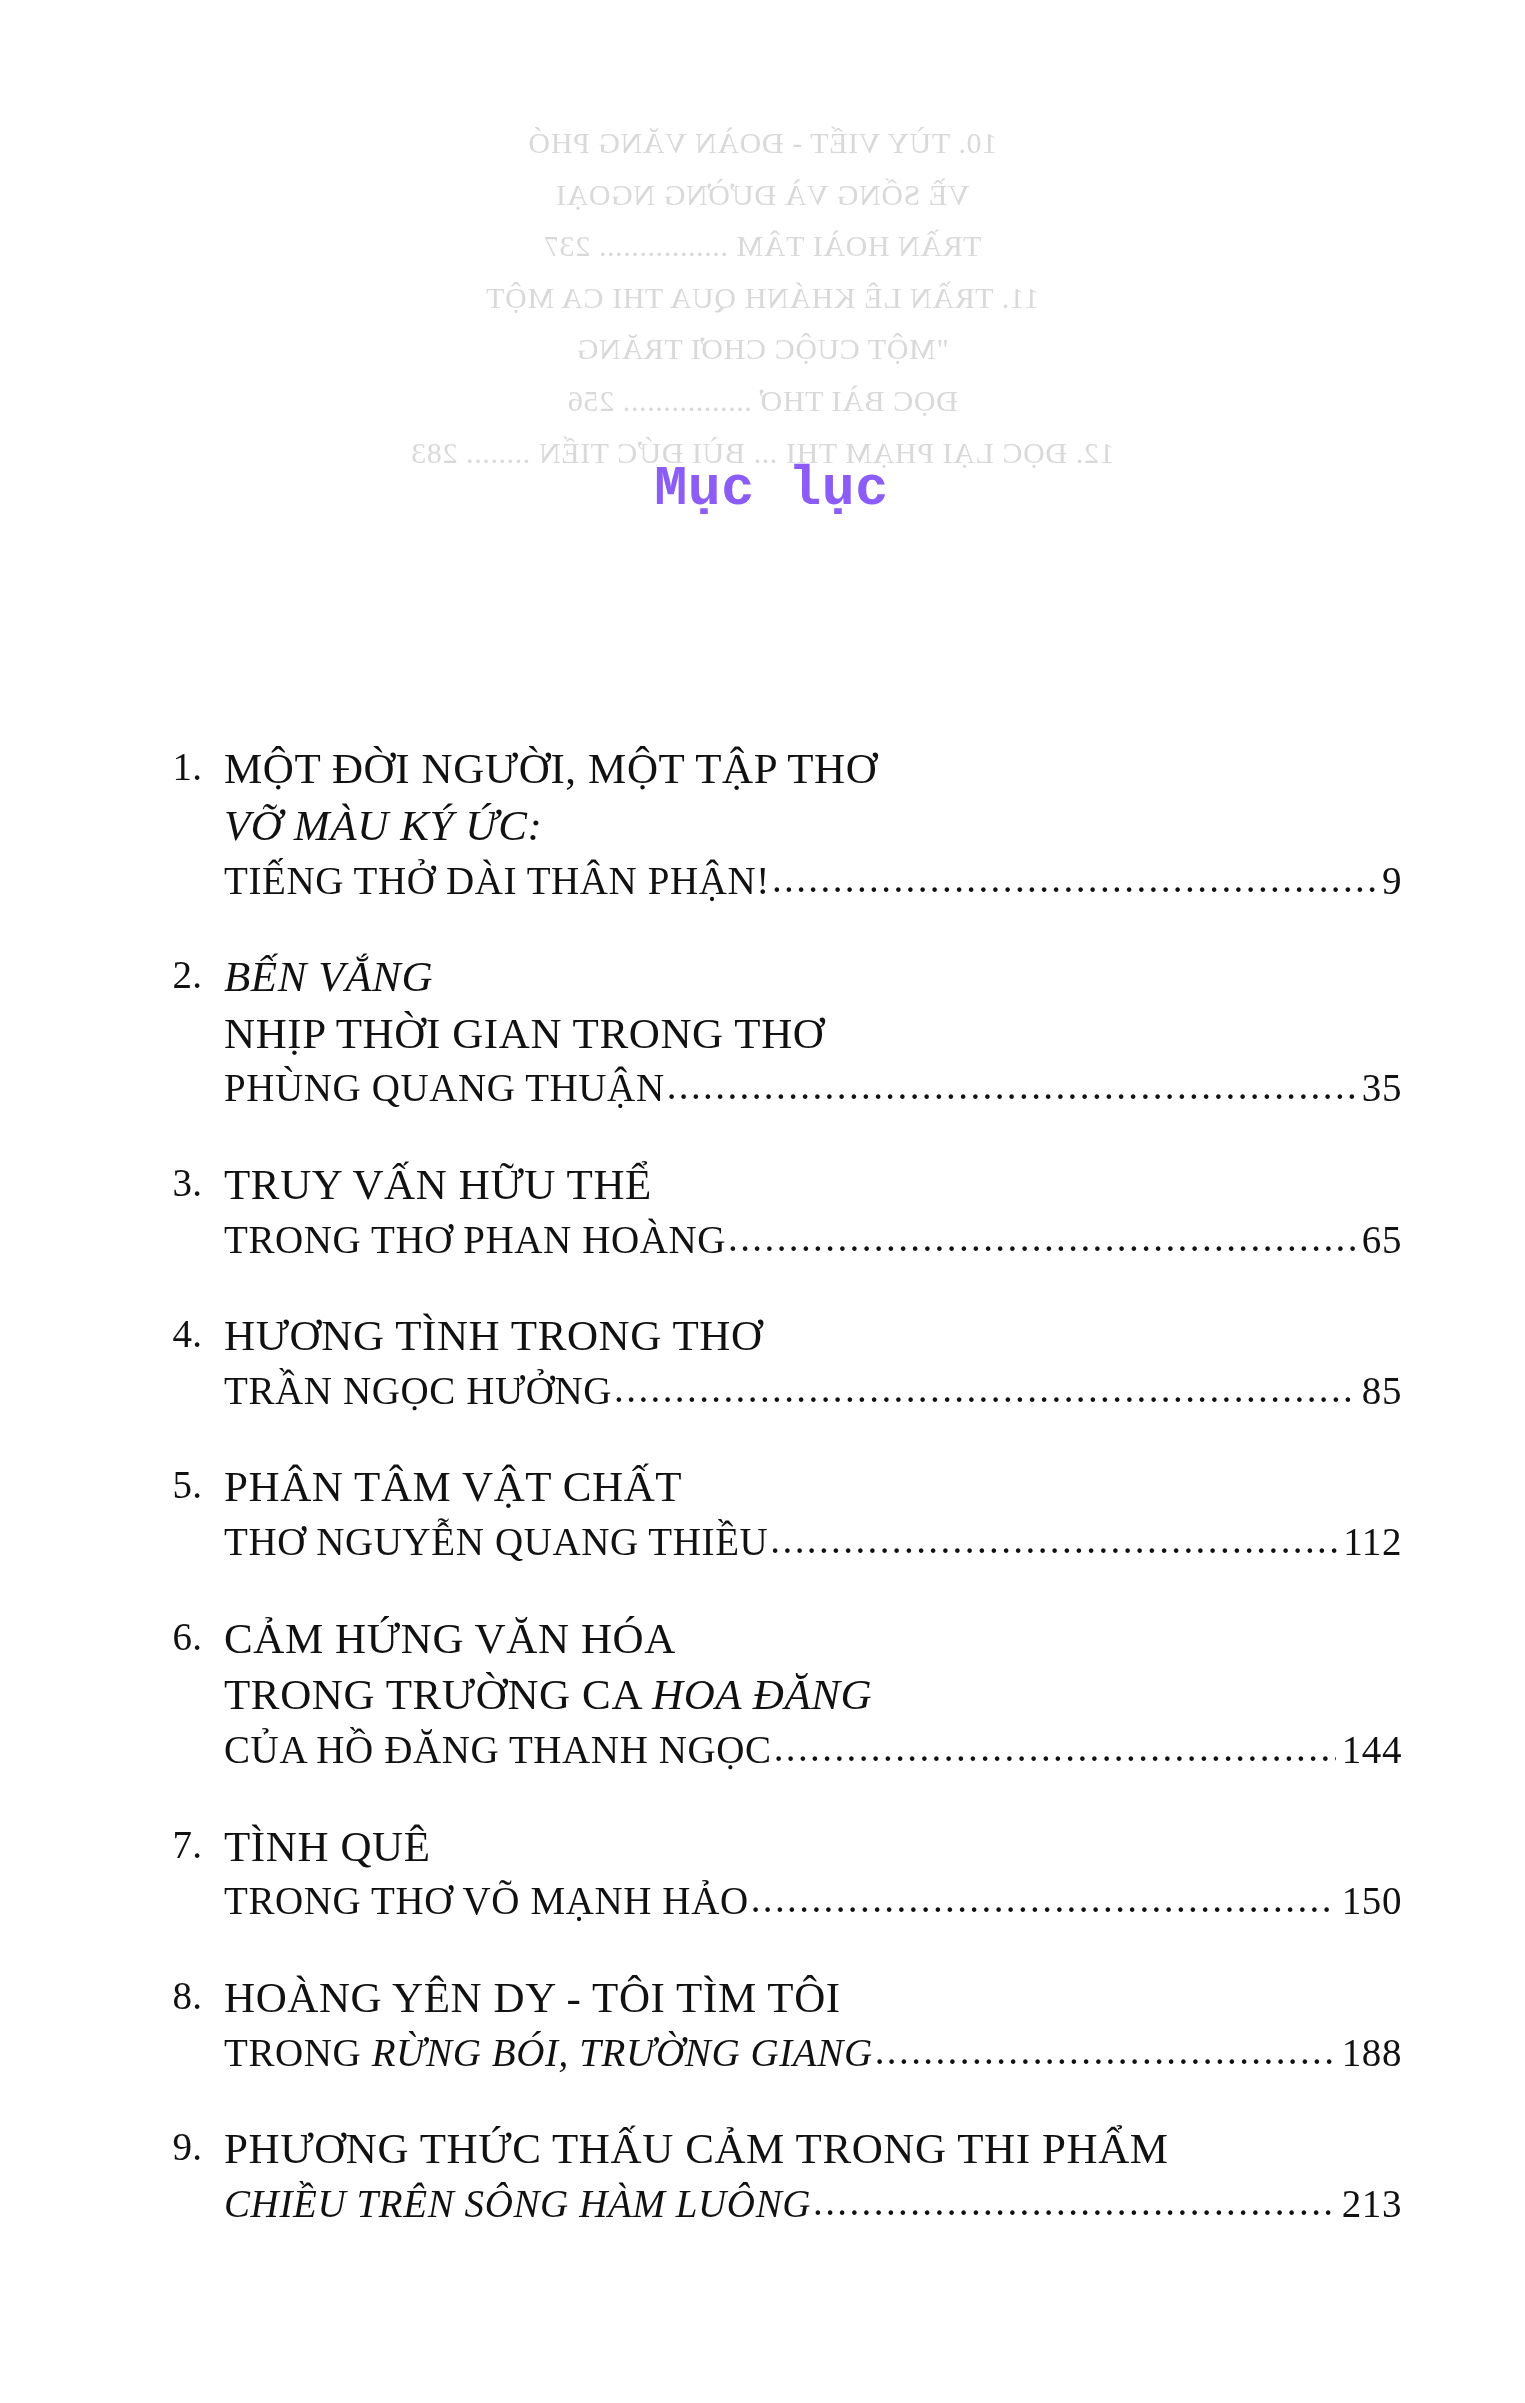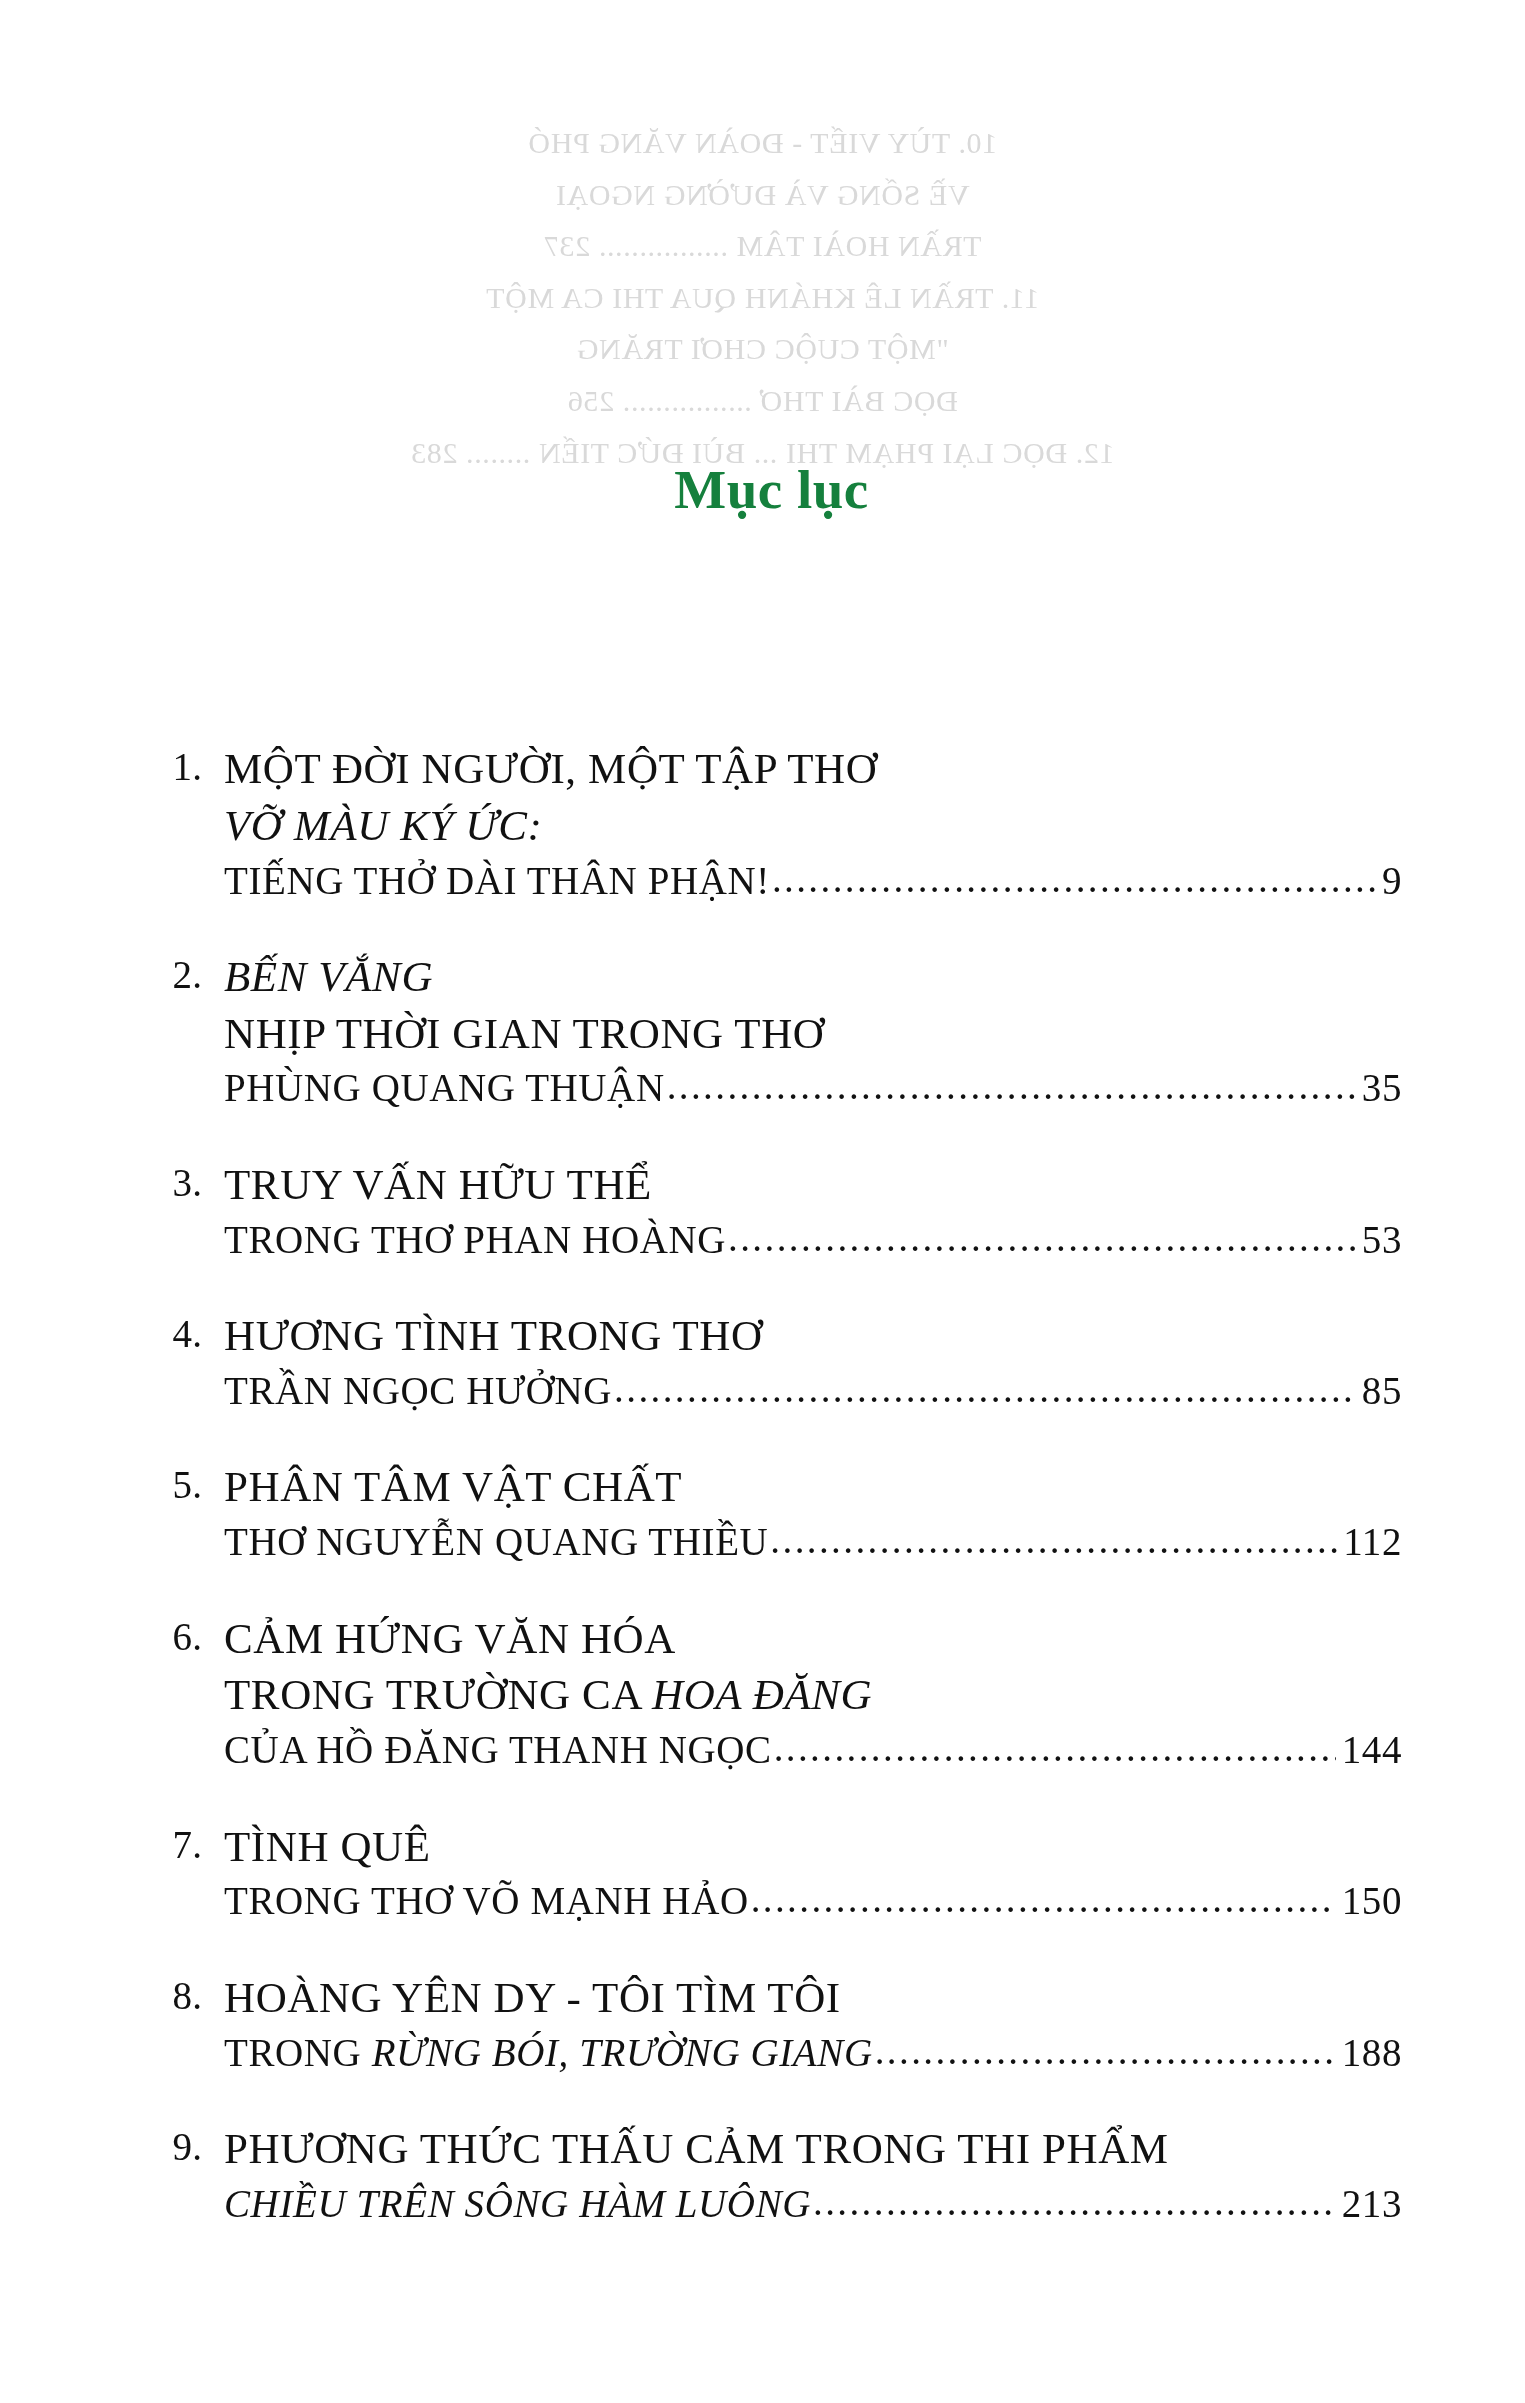--- a/index.html
+++ b/index.html
@@ -41,25 +41,25 @@
   .bleed .bl-row {
     white-space: pre;
   }
 
   .toc-title {
     position: absolute;
     top: 458px;
     left: 18px;
     right: 0;
     text-align: center;
-    font-family: Liberation Serif, serif;
+    font-family: Liberation Mono, monospace;
     font-weight: 700;
     font-size: 55px;
     letter-spacing: 0.5px;
-    color: #15803d;
+    color: #8b5cf6;
   }
 
   .toc-list {
     position: absolute;
     top: 741px;
     left: 144px;
     width: 1258px;
   }
 
   .toc-entry {
@@ -162,21 +162,21 @@
           </div>
         </div>
       </div>
       <div class="toc-entry">
         <div class="toc-num">3.</div>
         <div class="toc-body">
           <div class="toc-line">TRUY VẤN HỮU THỂ</div>
           <div class="toc-last">
             <span class="txt">TRONG THƠ PHAN HOÀNG</span>
             <span class="leader">............................................................................................................................................</span>
-            <span class="page-no">53</span>
+            <span class="page-no">65</span>
           </div>
         </div>
       </div>
       <div class="toc-entry">
         <div class="toc-num">4.</div>
         <div class="toc-body">
           <div class="toc-line">HƯƠNG TÌNH TRONG THƠ</div>
           <div class="toc-last">
             <span class="txt">TRẦN NGỌC HƯỞNG</span>
             <span class="leader">............................................................................................................................................</span>

